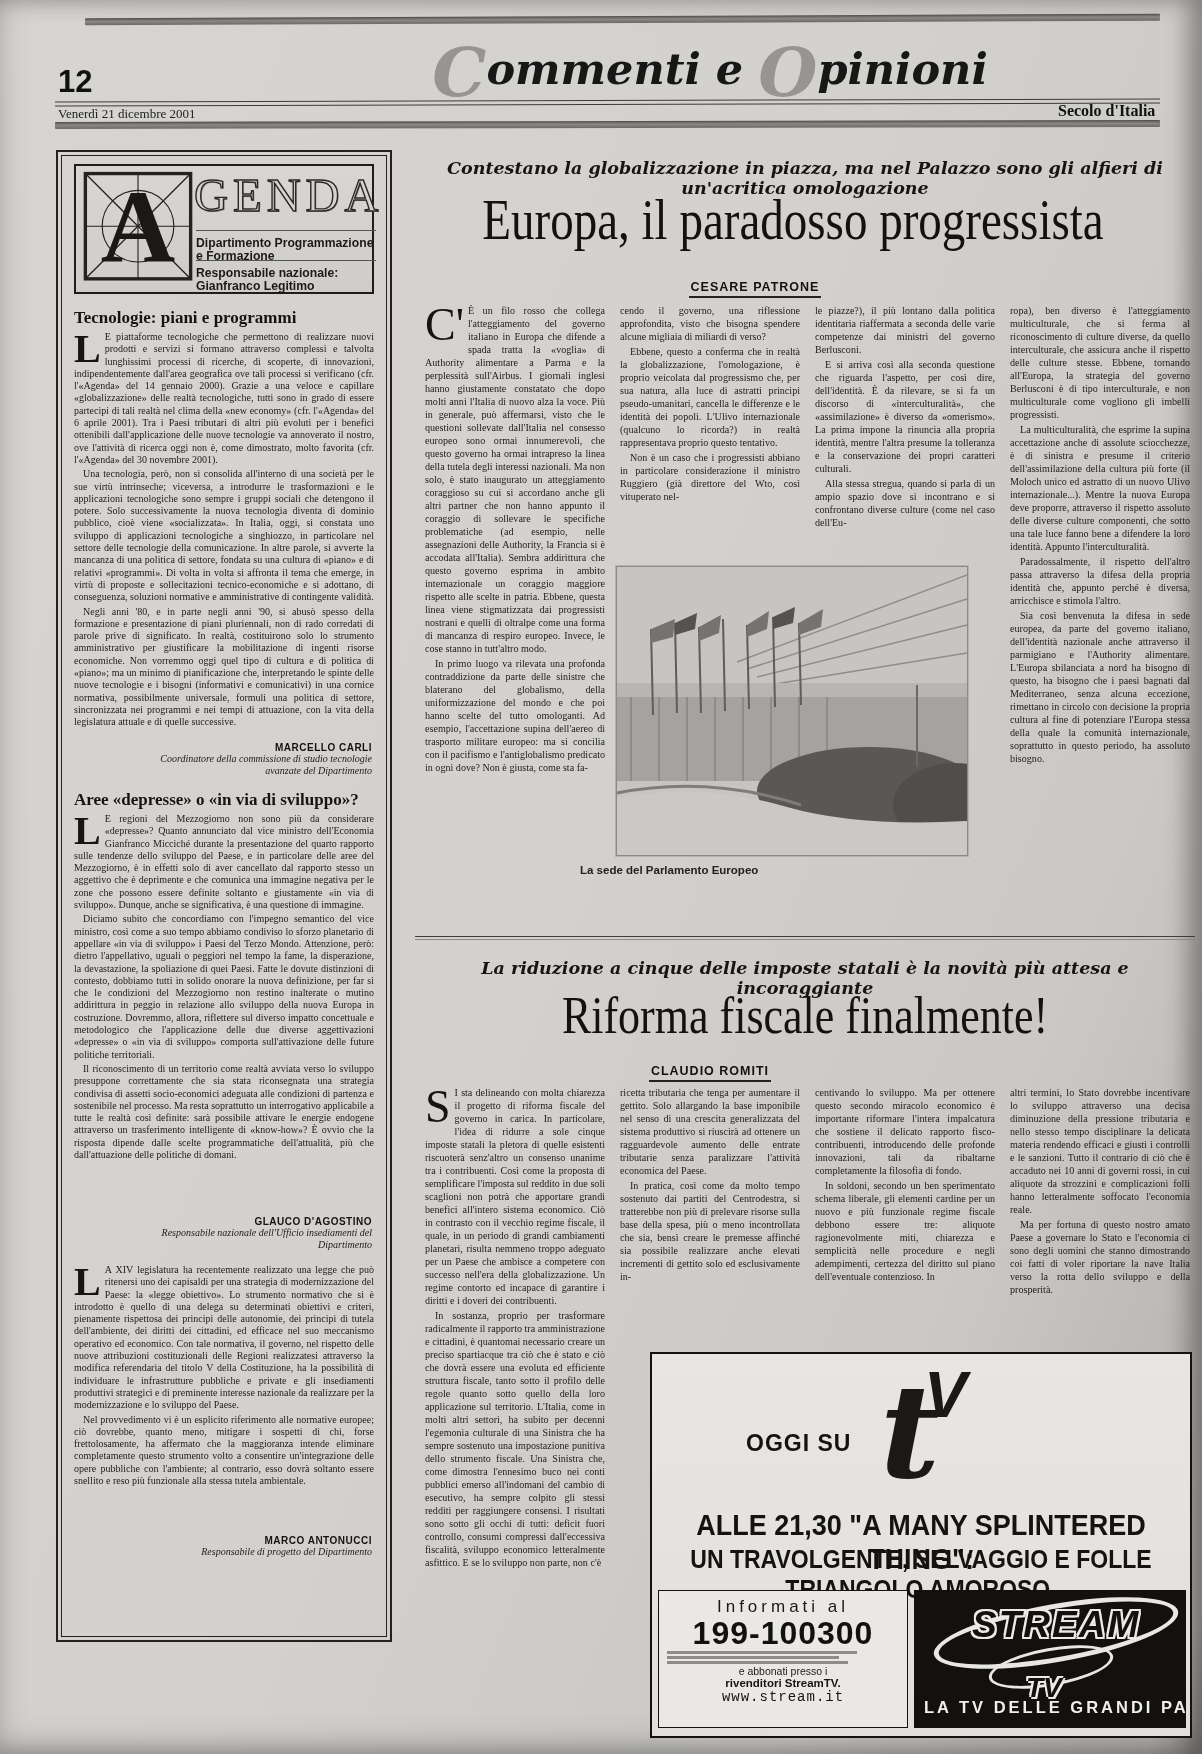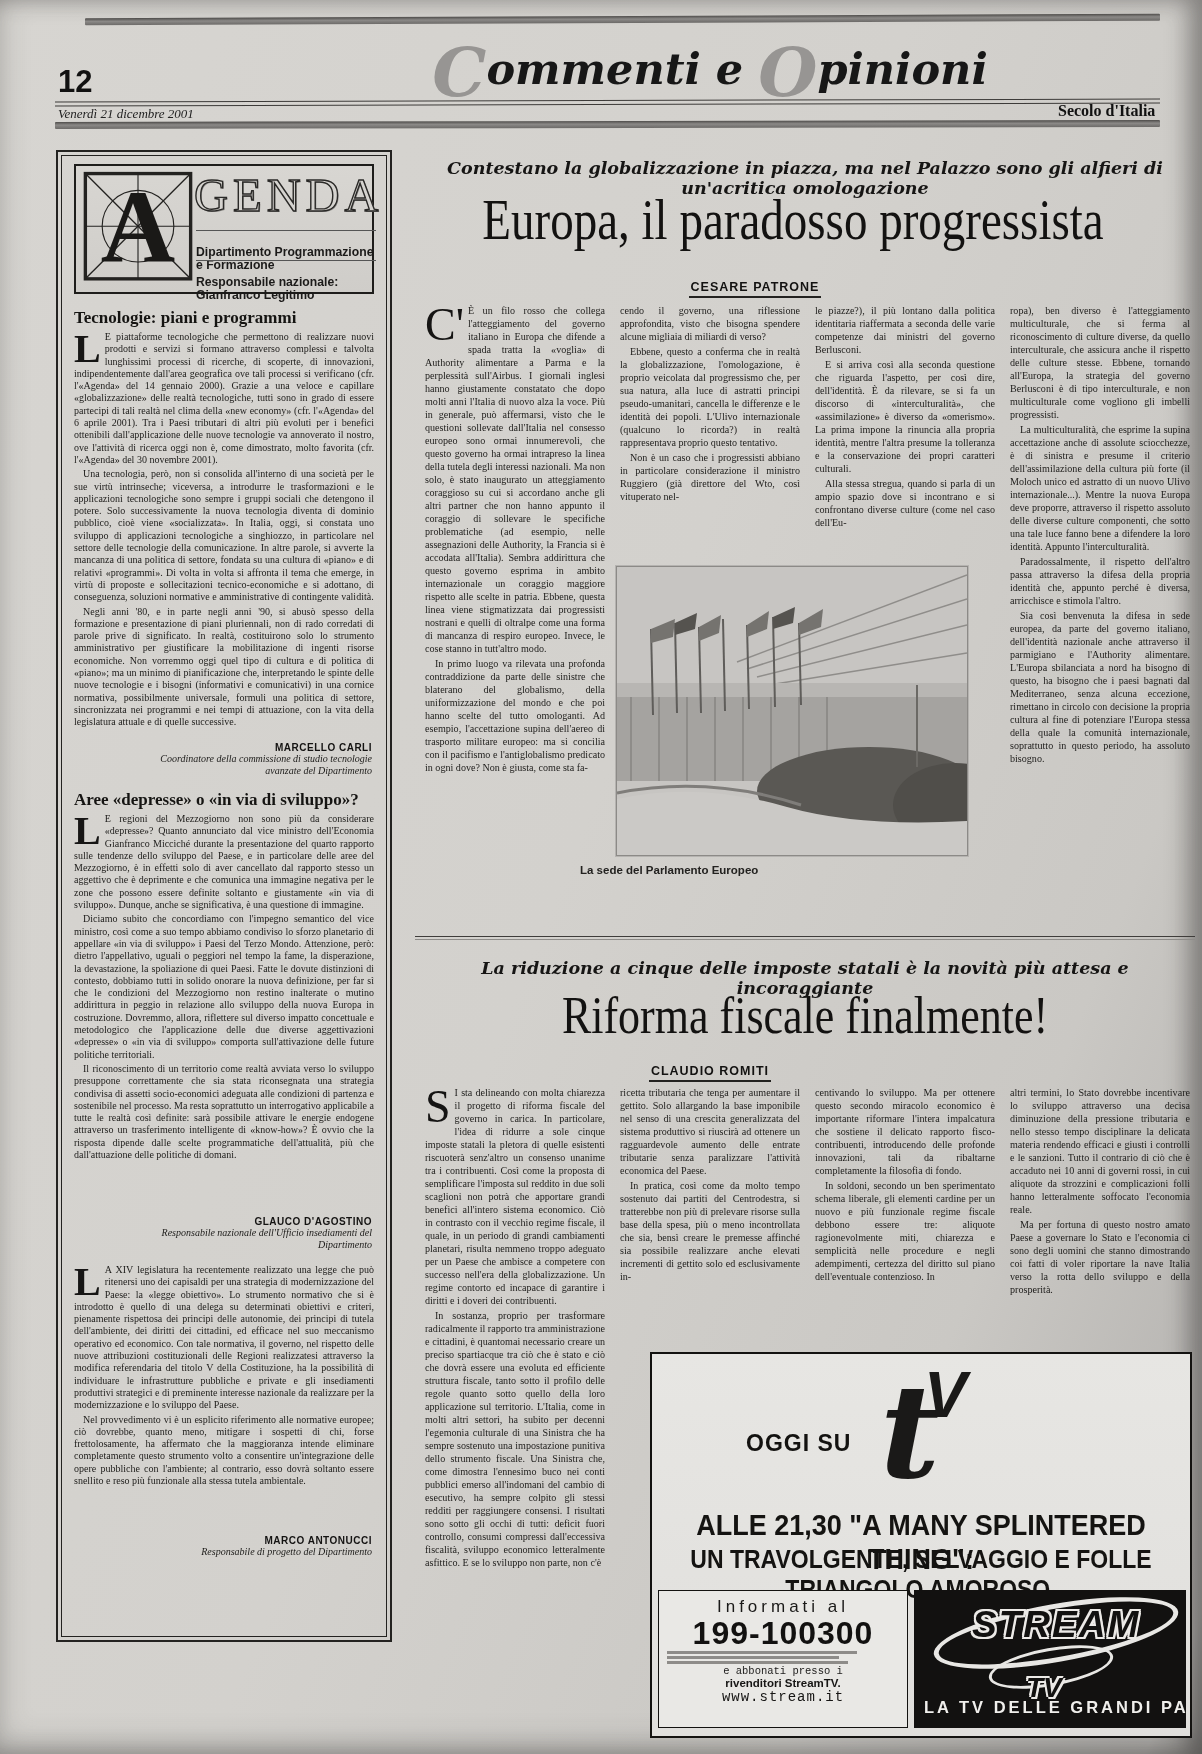--- a/index.html
+++ b/index.html
@@ -17,21 +17,21 @@
   .bigcap{font-size:68px;color:#979593;font-style:italic;font-weight:bold;line-height:0;vertical-align:-12px;}
   .dateline{font-size:13px;color:#222;}
   .papername{font-weight:bold;font-size:16px;color:#111;font-family:"Liberation Serif",serif;}
   
   .agbox{border:2px solid #232220;padding:3px;}
   .agbox-inner{border:1px solid #232220;height:100%;box-sizing:border-box;padding:8px 12px;}
   .aghead{border:2px solid #1e1d1b;height:126px;position:relative;margin-bottom:14px;background:linear-gradient(#d8d6d2,#cfcdc9);}
   .genda{position:absolute;left:118px;top:2px;font-size:47px;letter-spacing:5px;font-family:"Liberation Serif",serif;
     color:#d5d3cf;-webkit-text-stroke:1.4px #2a2927;text-shadow:1px 1px 0 #8a8886;}
   .agdept{position:absolute;left:120px;font-family:"Liberation Sans",sans-serif;font-weight:bold;
-    font-size:12.2px;color:#1b1a19;border-top:1px solid #555;padding-top:15px;width:180px;line-height:13px;}
+    font-size:12.2px;color:#1b1a19;border-top:1px solid #555;padding-top:6px;width:180px;line-height:13px;}
   .agh2{font-weight:bold;font-size:17px;margin:4px 0 3px;color:#151412;}
   .agtext{font-size:10px;line-height:12.3px;text-align:justify;color:#1d1c1a;overflow:hidden;}
   .agtext p{margin:0 0 2px;text-indent:9px;}
   .agtext p.first{text-indent:0;}
   .dropcap{float:left;font-size:40px;line-height:32px;padding:2px 4px 0 0;font-weight:bold;color:#161514;}
   .sig{text-align:right;margin:3px 2px 14px 0;}
   .signame{font-family:"Liberation Sans",sans-serif;font-weight:bold;font-size:10px;letter-spacing:.5px;color:#141312;}
   .sigrole{font-style:italic;font-size:10px;line-height:11.5px;color:#22211f;}
   
   .kicker{font-style:italic;font-weight:bold;font-size:17.5px;text-align:center;color:#161514;font-family:"DejaVu Serif",serif;}
@@ -52,21 +52,21 @@
   .oggisu{font-family:"Liberation Sans",sans-serif;font-weight:bold;font-size:23px;letter-spacing:1px;color:#131210;}
   .tvlogo-t{font-family:"DejaVu Serif",serif;font-style:italic;font-weight:bold;font-size:130px;color:#1a1918;line-height:0;}
   .tvlogo-v{font-family:"Liberation Sans",sans-serif;font-style:italic;font-weight:900;font-size:64px;color:#1a1918;}
   .adline1{font-family:"Liberation Sans",sans-serif;font-weight:900;font-size:27px;letter-spacing:0;color:#141311;text-align:center;
     transform:scaleY(1.1);}
   .adline2{font-family:"Liberation Sans",sans-serif;font-weight:900;font-size:23px;color:#141311;text-align:center;transform:scaleY(1.1);}
   .phonebox{border:1.5px solid #131210;background:#e9e8e5;padding:6px 8px;box-sizing:border-box;}
   .informati{font-family:"Liberation Sans",sans-serif;font-size:17px;letter-spacing:4px;color:#1a1918;}
   .phone{font-family:"Liberation Sans",sans-serif;font-weight:900;font-size:32px;letter-spacing:1px;color:#121110;line-height:32px;}
   .fineline{height:3px;background:#8e8c89;margin:2px 0;width:82%;}
-  .abbonati{font-family:Liberation Mono, monospace;font-size:10.5px;color:#1c1b1a;line-height:11px;}
+  .abbonati{font-family:Liberation Sans, sans-serif;font-size:10.5px;color:#1c1b1a;line-height:11px;}
   .rivend{font-family:"Liberation Sans",sans-serif;font-weight:bold;font-size:11.5px;color:#161514;}
   .web{font-family:"Liberation Mono",monospace;font-size:14px;letter-spacing:1px;color:#161514;}
   .streambox{background:#121110;position:relative;overflow:hidden;}
   .swoosh{position:absolute;border:5px solid #e8e7e4;border-radius:50%;transform:rotate(-10deg);}
   .streamword{position:absolute;font-family:"Liberation Sans",sans-serif;font-style:italic;font-weight:900;
     font-size:37px;letter-spacing:2px;color:#121110;
     text-shadow:-2px 0 #eceae7,2px 0 #eceae7,0 -2px #eceae7,0 2px #eceae7,-2px -2px #eceae7,2px 2px #eceae7,-2px 2px #eceae7,2px -2px #eceae7;}
   .streamtv{position:absolute;font-family:"Liberation Sans",sans-serif;font-style:italic;font-weight:900;
     font-size:28px;color:#121110;
     text-shadow:-2px 0 #eceae7,2px 0 #eceae7,0 -2px #eceae7,0 2px #eceae7,-2px -2px #eceae7,2px 2px #eceae7;}
@@ -78,21 +78,21 @@
 
 <div id="paper">
 
   <div class="abs bar" style="left:85px;top:16px;width:1075px;transform:rotate(-.25deg);"></div>
   <div class="abs pagenum" style="left:58px;top:64px;">12</div>
   <div class="abs section-title" style="left:400px;top:44px;width:620px;">
     <span class="bigcap">C</span><span>ommenti e </span><span class="bigcap">O</span><span>pinioni</span>
   </div>
   <div class="abs thinline" style="left:55px;top:100px;width:1105px;transform:rotate(-.15deg);"></div>
   <div class="abs thinline" style="left:55px;top:104px;width:1105px;transform:rotate(-.15deg);"></div>
-  <div class="abs dateline" style="left:58px;top:106px;font-style:italic;">Venerdì 21 dicembre 2001</div>
+  <div class="abs dateline" style="left:58px;top:106px;">Venerdì 21 dicembre 2001</div>
   <div class="abs papername" style="left:1058px;top:102px;">Secolo d'Italia</div>
   <div class="abs bar" style="left:55px;top:121px;width:1105px;transform:rotate(-.1deg);"></div>
 
   <div class="abs agbox" style="left:56px;top:150px;width:336px;height:1492px;box-sizing:border-box;">
     <div class="agbox-inner">
       <div class="aghead">
         <svg width="112" height="118" style="position:absolute;left:6px;top:4px;" viewBox="0 0 100 105">
           <rect x="3" y="3" width="94" height="94" fill="none" stroke="#232220" stroke-width="3"></rect>
           <line x1="3" y1="3" x2="97" y2="97" stroke="#232220" stroke-width="1.2"></line>
           <line x1="97" y1="3" x2="3" y2="97" stroke="#232220" stroke-width="1.2"></line>

